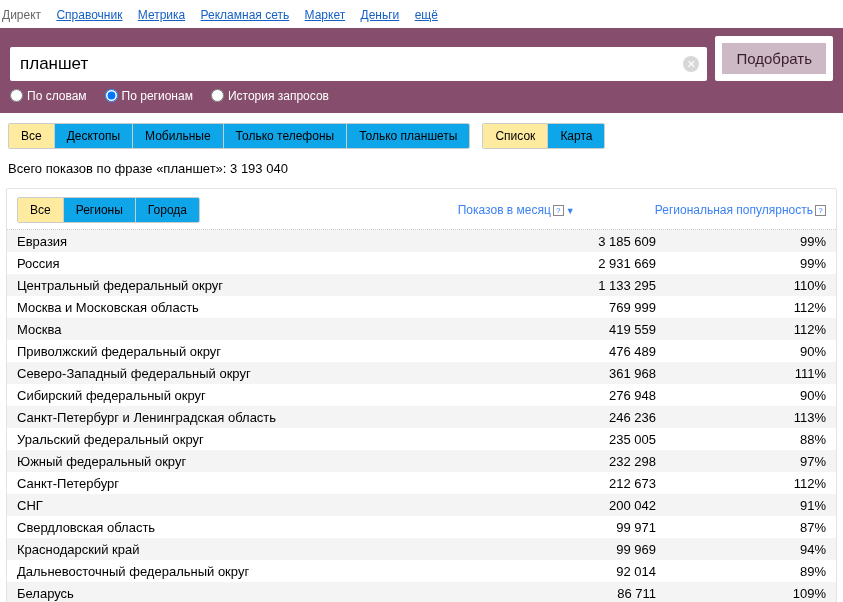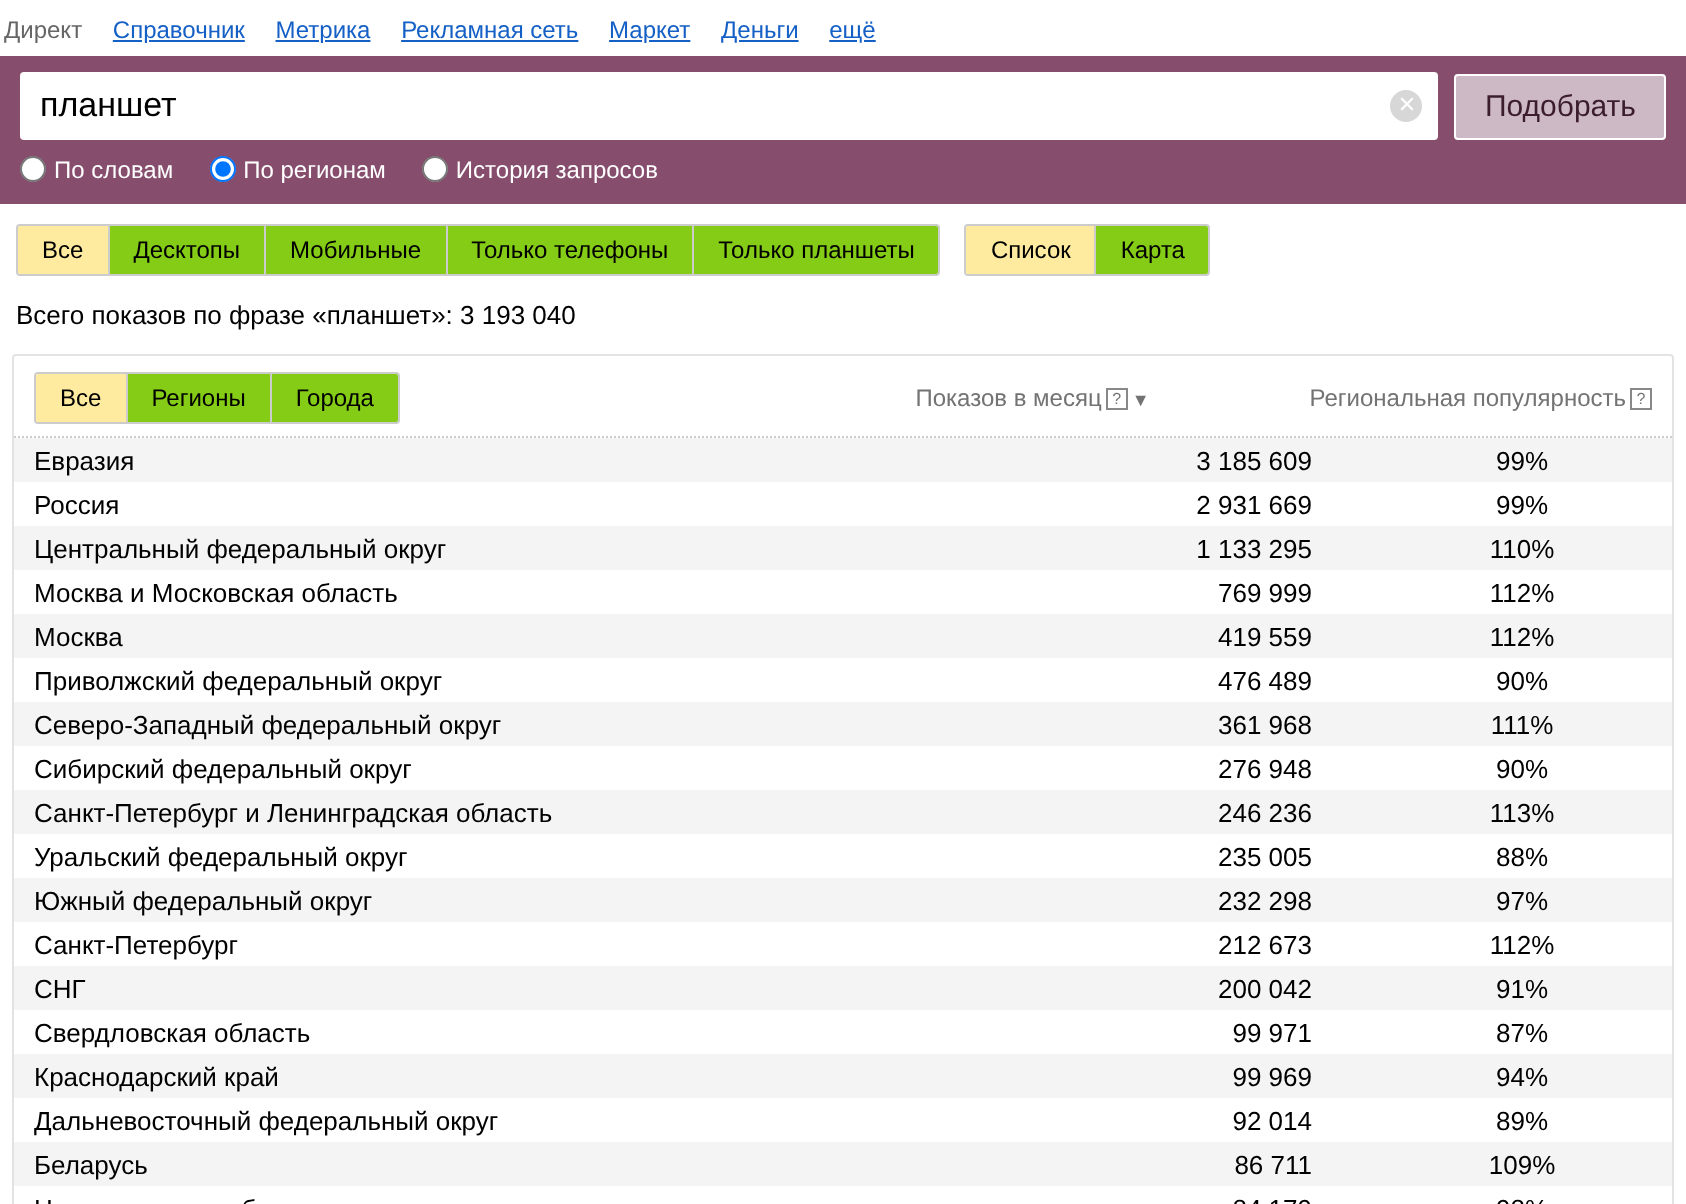--- a/index.html
+++ b/index.html
@@ -6,43 +6,43 @@
 body{font-family:Arial,Helvetica,sans-serif;font-size:13px;color:#000;background:#fff;width:843px}
 a{color:#1560c6;text-decoration:underline;cursor:pointer}
 .topnav{padding:8px 2px 6px;font-size:12px}
 .topnav a{margin-right:12px}
 .topnav a.muted{color:#666;text-decoration:none}
 .searchbar-wrap{position:relative;background:#864d6d;padding:8px 10px 10px}
 .search-row{display:flex;align-items:flex-end;gap:8px}
 .search-input-wrap{flex:1;position:relative;background:#fff;border:0;border-radius:2px}
 .search-input{width:100%;border:0;outline:none;font-size:17px;padding:7px 30px 7px 10px;background:transparent}
 .clear-circ{position:absolute;right:8px;top:50%;transform:translateY(-50%);width:16px;height:16px;border-radius:50%;background:#d7d7d7;color:#fff;font-size:11px;line-height:16px;text-align:center;cursor:pointer}
-.submit-btn{background:#ccb9c5;color:#3b1d2e;border:1px solid #ffffff;border-radius:2px;padding:7px 14px;font-size:15px;cursor:pointer}
+.submit-btn{background:#ccb9c5;color:#3b1d2e;border:7px solid #ffffff;border-radius:2px;padding:7px 14px;font-size:15px;cursor:pointer}
 .radios{padding-top:8px;display:flex;gap:18px;font-size:12px;color:#fff}
 .radios label{display:flex;align-items:flex-start;gap:4px;cursor:pointer}
 .radios input{margin:0}
 .tabs-row{display:flex;align-items:center;padding:10px 8px 10px;gap:0}
 .tab-group{display:flex;border:1px solid #ccc;border-radius:2px;overflow:hidden}
-.tab{padding:5px 12px;font-size:12px;cursor:pointer;border-right:1px solid #ccc;background:#84cc16}
+.tab{padding:5px 12px;font-size:12px;cursor:pointer;border-right:1px solid #ccc;background:#0ea5e9}
 .tab:last-child{border-right:0}
 .tab.active{background:#ffeba0}
 .tabs-gap{width:12px}
 .summary-line{padding:2px 8px 12px;font-size:13px}
 .panel{border:1px solid #e3e3e3;margin:0 6px;border-radius:2px}
 .panel-head{display:flex;align-items:center;padding:8px 10px 6px;border-bottom:1px dotted #ccc}
 .subtabs{display:flex;border:1px solid #ccc;border-radius:2px;overflow:hidden}
 .col-heads{margin-left:auto;display:flex;gap:80px;font-size:12px}
-.col-heads span{color:#737373}
+.col-heads span{color:#3b82f6}
 .popularity-link{color:#1560c6;cursor:pointer}
 .rows{}
 .row{display:flex;padding:3.5px 10px;font-size:13px}
 .row:nth-child(odd){background:#f4f4f4}
 .c-name{flex:1}
 .c-num{width:200px;text-align:right;padding-right:40px}
-.c-pct{width:130px;text-align:center}
+.c-pct{width:130px;text-align:right}
 .hint-box{display:inline-block;width:11px;height:11px;border:1px solid #888;font-size:8px;line-height:9px;text-align:center;color:#888;margin-left:2px;vertical-align:middle}
 .sort-caret{font-size:9px;margin-left:2px}
 </style>
 </head>
 <body>
 
 <div class="topnav">
   <a class="muted">Директ</a>
   <a>Справочник</a>
   <a>Метрика</a>

